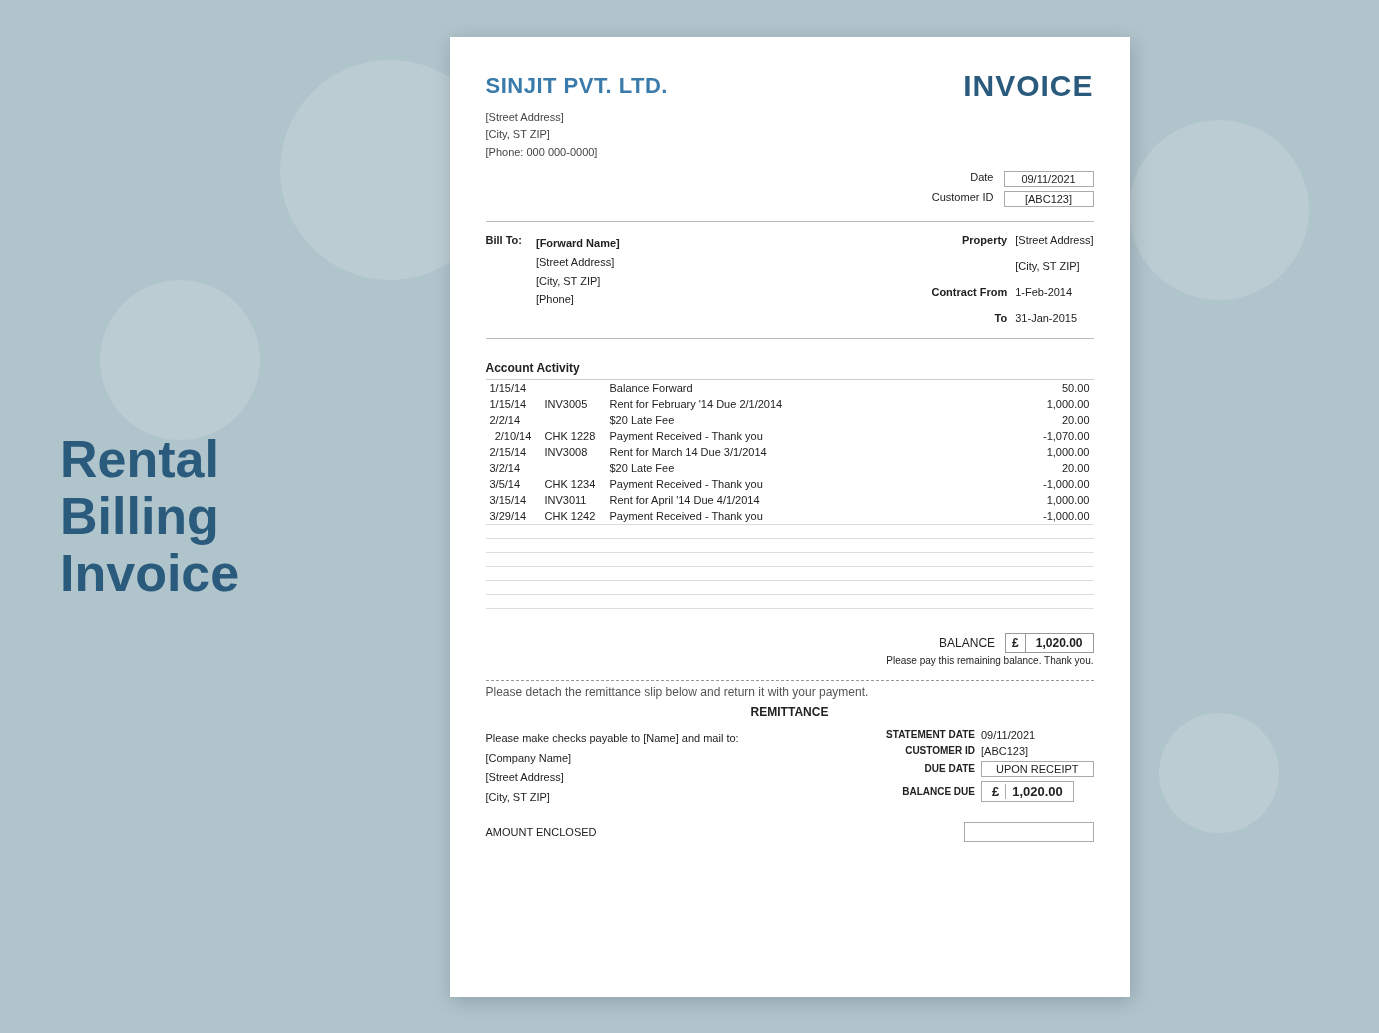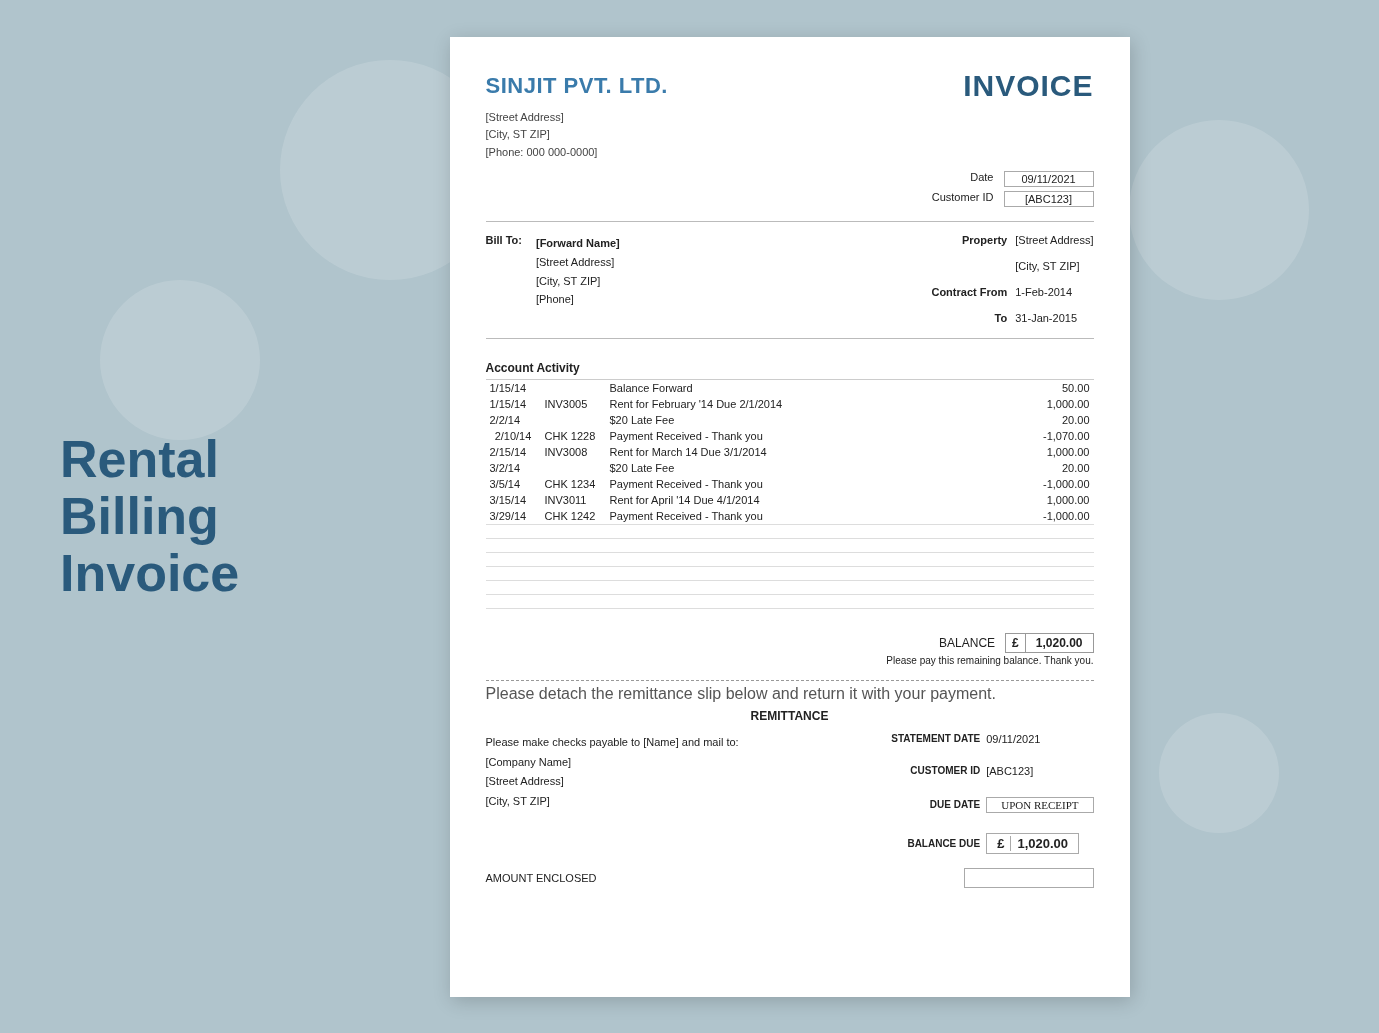--- a/index.html
+++ b/index.html
@@ -209,21 +209,21 @@
     }
     .balance-note {
       text-align: right;
       font-size: 10px;
       font-weight: 400;
       margin-top: 2px;
     }
 
     
     .detach-line {
-      font-size: 16px;
+      font-size: 12px;
       color: #555;
       border-top: 1px dashed #999;
       padding-top: 4px;
       margin: 14px 0 6px 0;
     }
 
     
     .remittance-title {
       text-align: center;
       font-weight: 700;
@@ -234,21 +234,21 @@
       display: flex;
       justify-content: space-between;
       font-size: 11px;
     }
     .rem-left {
       line-height: 1.8;
     }
     .rem-right {
       display: flex;
       flex-direction: column;
-      gap: 20px;
+      gap: 4px;
       align-items: flex-start;
     }
     .rem-row {
       display: flex;
       align-items: center;
       gap: 6px;
     }
     .rem-label {
       font-weight: 700;
       min-width: 110px;
@@ -256,21 +256,20 @@
       font-size: 10px;
     }
     .rem-value {
       font-size: 11px;
     }
     .rem-box {
       border: 1px solid #aaa;
       padding: 1px 14px;
       min-width: 90px;
       font-size: 11px;
-      font-family: Liberation Serif, serif;
     }
     .rem-box-large {
       border: 1px solid #aaa;
       padding: 2px 10px;
       font-weight: 700;
       font-size: 13px;
       display: flex;
       align-items: center;
       gap: 0;
     }

